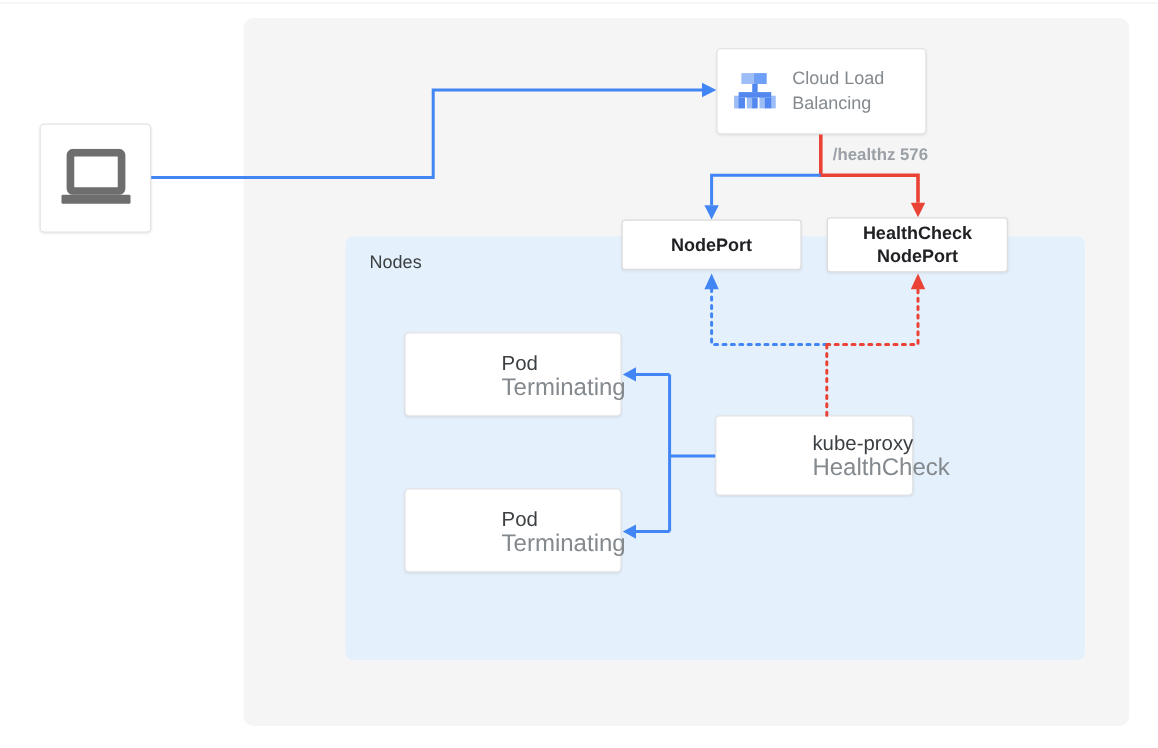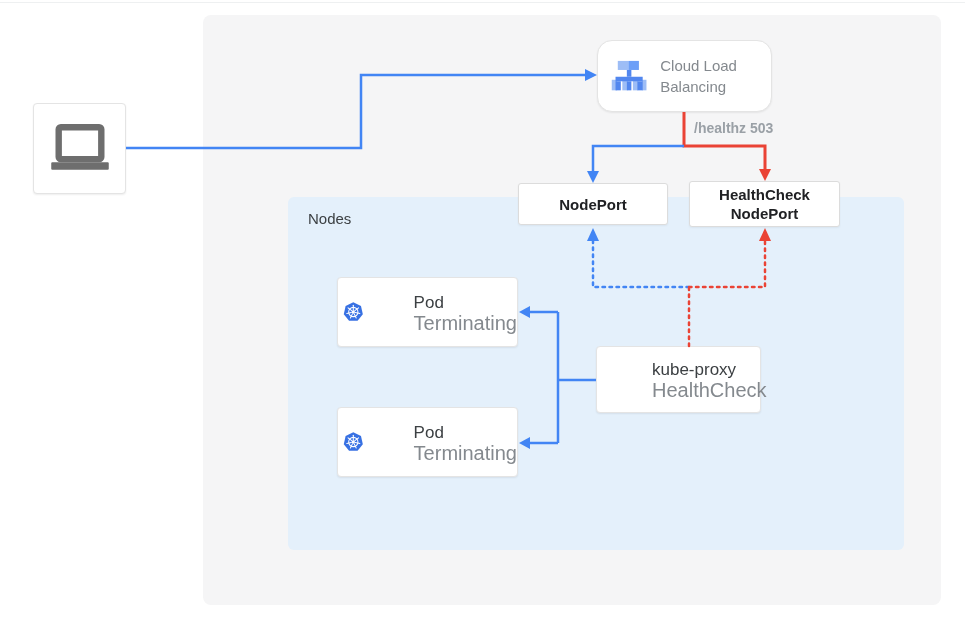--- a/index.html
+++ b/index.html
@@ -19,31 +19,31 @@
   .nodes-group{position:absolute;left:288px;top:197px;width:616px;height:353px;
     background:var(--nodes-bg);border-radius:6px;}
   .nodes-label{position:absolute;left:20px;top:13px;font-size:15px;color:var(--text-dark);}
 
   .card{position:absolute;background:#fff;border:1px solid var(--card-border);
     border-radius:4px;box-shadow:0 1px 2px rgba(0,0,0,0.07);display:flex;
     align-items:center;z-index:3;}
 
   .laptop-card{left:33px;top:103px;width:93px;height:91px;justify-content:center;}
 
-  .clb-card{left:597px;top:40px;width:175px;height:72px;padding-left:13px;border-radius:15px;}
+  .clb-card{left:597px;top:40px;width:175px;height:72px;padding-left:13px;}
   .clb-text{margin-left:13px;font-size:15px;line-height:21px;color:var(--text-gray);}
 
   .port-card{position:absolute;background:#fff;border:1px solid #dcdcdc;border-radius:3px;
     display:flex;flex-direction:column;align-items:center;justify-content:center;
     font-weight:bold;color:var(--text-black);font-size:15px;z-index:3;
     box-shadow:0 1px 2px rgba(0,0,0,0.05);}
   .nodeport-card{left:518px;top:183px;width:150px;height:42px;}
   .healthcheck-card{left:689px;top:181px;width:151px;height:46px;line-height:19px;text-align:left;}
 
-  .k8s-card{padding-left:5px;gap:34px;}
+  .k8s-card{padding-left:30px;gap:34px;}
   .pod1-card{left:337px;top:277px;width:181px;height:70px;}
   .pod2-card{left:337px;top:407px;width:181px;height:70px;}
   .kubeproxy-card{left:596px;top:346px;width:165px;height:67px;}
   .k8s-texts{margin-left:16px;}
   .k8s-title{font-size:17px;line-height:21px;color:var(--text-dark);}
   .k8s-sub{font-size:20px;line-height:20px;color:var(--text-gray);}
 
   .healthz{position:absolute;left:694px;top:120px;font-size:14px;font-weight:bold;
     color:var(--healthz-gray);z-index:4;}
 
@@ -83,21 +83,21 @@
       <rect x="29" y="26" width="7" height="14" fill="#9dbdf6"></rect>
       <rect x="41" y="26" width="6" height="14" fill="#9dbdf6"></rect>
       <rect x="6" y="22" width="36" height="6" fill="#5287ef"></rect>
       <rect x="6" y="28" width="7" height="12" fill="#5287ef"></rect>
       <rect x="21" y="28" width="6" height="12" fill="#5287ef"></rect>
       <rect x="35" y="28" width="7" height="12" fill="#5287ef"></rect>
     </svg>
     <div class="clb-text">Cloud Load Balancing</div>
   </div>
 
-  <div class="healthz">/healthz 503</div>
+  <div class="healthz">/healthz 576</div>
 
   <div class="port-card nodeport-card">
     <span>NodePort</span>
   </div>
 
   <div class="port-card healthcheck-card">
     <span>HealthCheck</span>
     <span>NodePort</span>
   </div>
 

